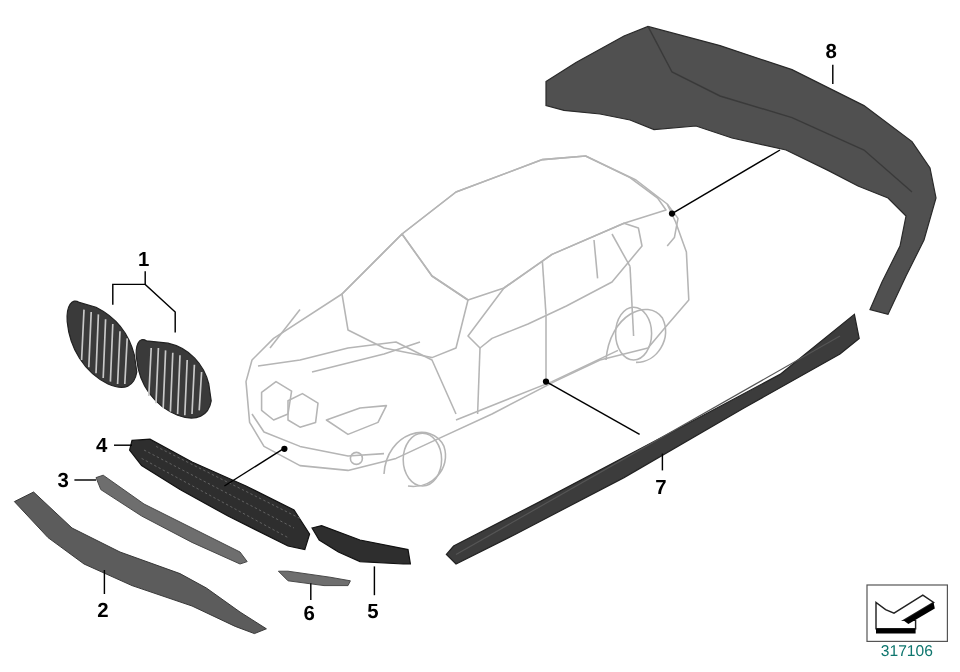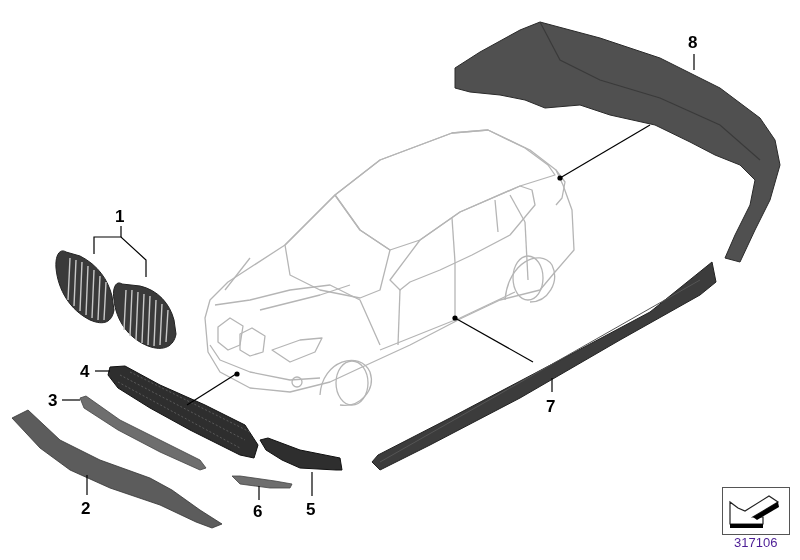--- a/index.html
+++ b/index.html
@@ -2,21 +2,21 @@
 <html><head>
 <meta charset="utf-8">
 <style>
   html, body { margin: 0; padding: 0; background: #ffffff; }
   body { width: 800px; height: 560px; position: relative; overflow: hidden;
          font-family: "Liberation Sans", sans-serif; }
   #diagram { position: absolute; left: 0; top: 0; width: 800px; height: 560px; }
   .callout { position: absolute; font-family: "Liberation Sans", sans-serif;
              font-weight: bold; font-size: 17px; color: #000; line-height: 1; }
   .ref-number { position: absolute; left: 734px; top: 535px; font-size: 13px;
-                color: #4c1d95; font-family: "Liberation Sans", sans-serif; }
+                color: #0f766e; font-family: "Liberation Sans", sans-serif; }
   .nav-box { position: absolute; left: 722px; top: 487px; width: 66px; height: 46px;
              border: 1px solid #555; background: #fff; cursor: pointer; }
 </style>
 </head>
 <body>
 
 <svg id="diagram" viewBox="0 0 800 560" xmlns="http://www.w3.org/2000/svg">
 
   <g fill="none" stroke="#b5b5b5" stroke-width="1.3" stroke-linejoin="round">
 

